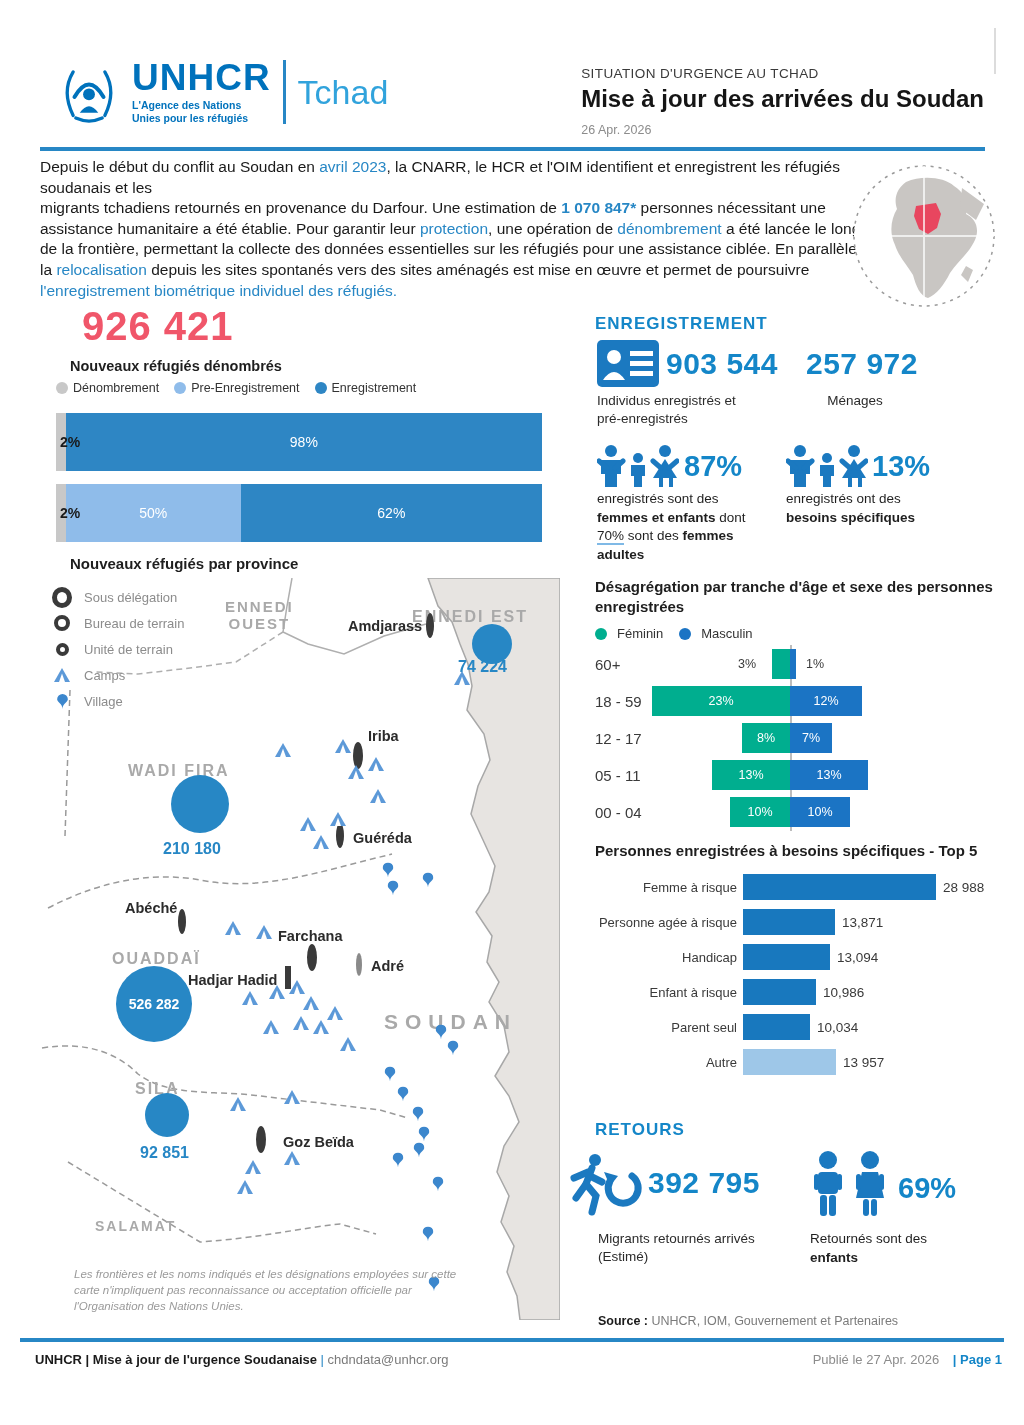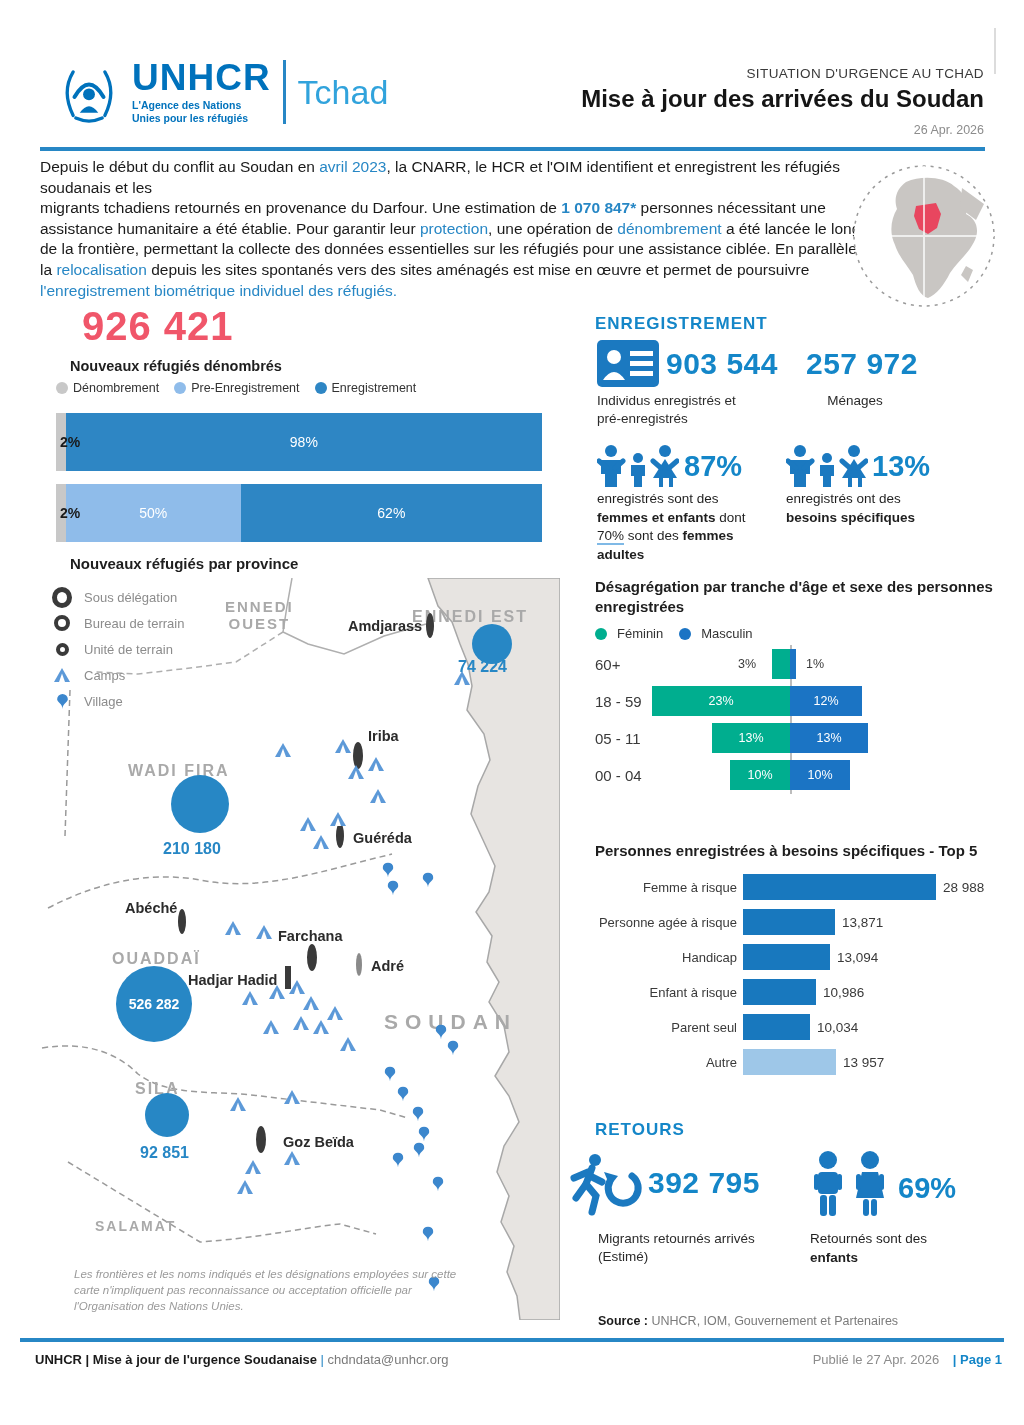--- a/index.html
+++ b/index.html
@@ -8,21 +8,21 @@
     font-family:"Liberation Sans","DejaVu Sans",sans-serif;color:#1a1a1a;
     overflow:hidden;
   }
   .abs{position:absolute;}
 
   
   .brand-word{font-size:37px;font-weight:bold;color:#0072BC;letter-spacing:1px;line-height:36px;}
   .brand-sub{font-size:10.5px;font-weight:bold;color:#0072BC;line-height:13px;margin-top:3px;}
   .brand-sep{width:3px;height:64px;background:#2787C5;margin:0 12px;}
   .brand-country{font-size:34px;color:#31A3DC;line-height:64px;}
-  .hdr-right{right:40px;top:66px;text-align:right;}
+  .hdr-right{right:40px;top:66px;text-align:left;}
   .kicker{font-size:13.5px;color:#3a3a3a;letter-spacing:.4px;}
   .doc-title{font-size:24px;font-weight:bold;color:#151515;margin-top:4px;}
   .doc-date{font-size:12.5px;color:#8c8c8c;margin-top:10px;}
   .hr-blue{height:4px;background:#2787C5;}
 
   
   .intro{left:40px;top:157px;width:836px;font-size:15.5px;line-height:20.6px;color:#1a1a1a;}
   .rt-blue{color:#2787C5;}
   .rt-blueb{color:#2787C5;font-weight:bold;}
   .rt-b{font-weight:bold;}
@@ -477,20 +477,28 @@
     </div>
     <div class="prow">
       <div class="plabel">18 - 59</div>
       <div class="parea">
         <div class="pcenter" style="left: 137px;"></div>
         <div class="pbar" style="width: 138px; left: -1px; background: rgb(0, 174, 143);">23%</div>
         <div class="pbar" style="width: 72px; left: 137px; background: rgb(27, 116, 196);">12%</div>
       </div>
     </div>
     <div class="prow">
+      <div class="plabel">12 - 17</div>
+      <div class="parea">
+        <div class="pcenter" style="left: 137px;"></div>
+        <div class="pbar" style="width: 48px; left: 89px; background: rgb(0, 174, 143);">8%</div>
+        <div class="pbar" style="width: 42px; left: 137px; background: rgb(27, 116, 196);">7%</div>
+      </div>
+    </div>
+    <div class="prow">
       <div class="plabel">05 - 11</div>
       <div class="parea">
         <div class="pcenter" style="left: 137px;"></div>
         <div class="pbar" style="width: 78px; left: 59px; background: rgb(0, 174, 143);">13%</div>
         <div class="pbar" style="width: 78px; left: 137px; background: rgb(27, 116, 196);">13%</div>
       </div>
     </div>
     <div class="prow">
       <div class="plabel">00 - 04</div>
       <div class="parea">

